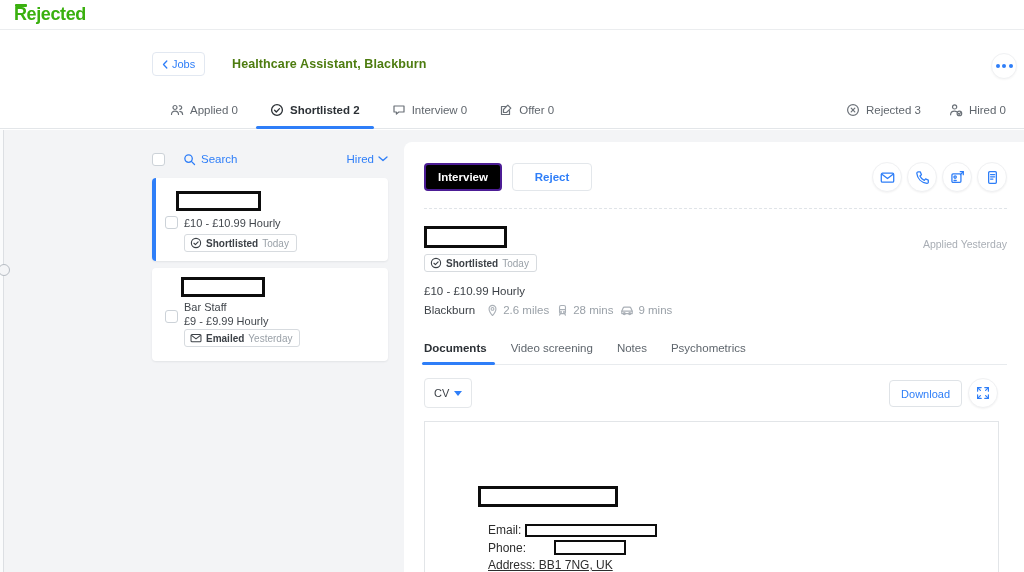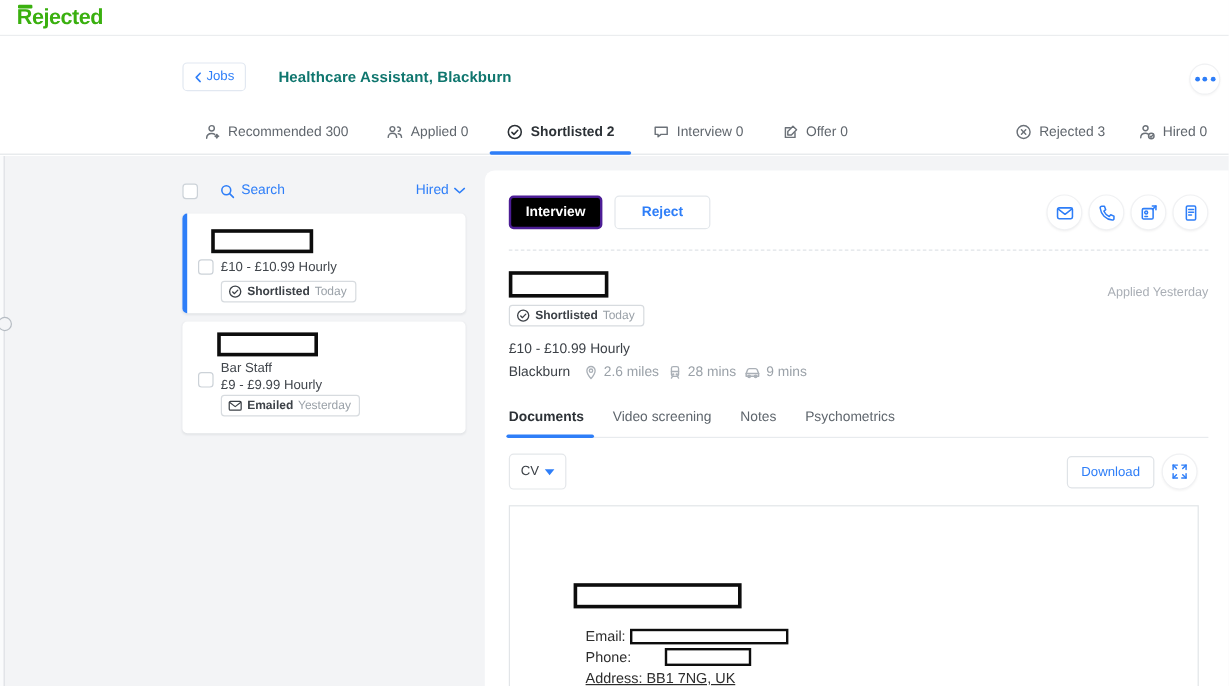--- a/index.html
+++ b/index.html
@@ -14,21 +14,21 @@
 
   
   .topbar { position:absolute; top:0; left:0; right:0; height:30px; background:#fff; border-bottom:1px solid #ebedef; }
   .logo { position:absolute; left:14px; top:4px; font-size:18px; font-weight:800; color:#3ab00f; letter-spacing:-0.4px; }
   .logo::before { content:""; position:absolute; top:0px; left:1px; width:12px; height:2.5px; background:#3ab00f; border-radius:1px; }
 
   
   .header { position:absolute; top:30px; left:0; right:0; height:99px; background:#fff; border-bottom:1px solid #e3e6e9; }
   .back-chip { position:absolute; left:152px; top:22px; display:inline-flex; align-items:center; gap:4px;
     padding:5px 9px; border:1px solid #e2e8f1; border-radius:4px; color:#2e7ef8; font-size:11px; background:#fff; cursor:pointer; }
-  .job-title { position:absolute; left:200px; top:27px; font-size:12.5px; font-weight:700; color:#0f766e; letter-spacing:0.1px;padding-left:32px; }
+  .job-title { position:absolute; left:200px; top:27px; font-size:12.5px; font-weight:700; color:#4d7c0f; letter-spacing:0.1px;padding-left:32px; }
   .more-btn { position:absolute; right:7px; top:23px; width:26px; height:26px; border-radius:50%;
     border:1px solid #f0f1f3; background:#fff; box-shadow:0 1px 2px rgba(0,0,0,.04);
     display:flex; align-items:center; justify-content:center; gap:2.5px; cursor:pointer; }
   .more-btn i { width:4px; height:4px; border-radius:50%; background:#2e7ef8; }
 
   .tabrow { position:absolute; left:0; right:0; bottom:0; height:37px; display:flex; align-items:center; padding-left:170px; }
   .tabgroup-left { display:flex; gap:32px; height:100%; align-items:center; }
   .tabgroup-right { margin-left:auto; display:flex; gap:28px; height:100%; align-items:center; padding-right:18px; }
   .stage-tab { position:relative; height:100%; display:flex; align-items:center; gap:6px; font-size:11.5px; color:#60666d; cursor:pointer; white-space:nowrap; }
   .stage-tab svg { color:#6b7178; }
@@ -119,30 +119,20 @@
   </div>
   <div class="job-title">Healthcare Assistant, Blackburn</div>
   <div class="more-btn">
     <i></i>
       <i></i>
       <i></i>
   </div>
 
   <div class="tabrow">
     <div class="tabgroup-left">
-      <div class="stage-tab">
-        <span>
-          <svg width="14" height="14" viewBox="0 0 14 14" fill="none" stroke="currentColor" stroke-width="1.2" stroke-linecap="round" stroke-linejoin="round">
-              <circle cx="6.4" cy="3.9" r="2.2"></circle>
-              <path d="M2.2 12.2 C2.2 9.6 4.1 8.2 6.4 8.2 C7.4 8.2 8.3 8.5 9 9"></path>
-              <path d="M10.7 9 l.5 1 1 .5 -1 .5 -.5 1 -.5 -1 -1 -.5 1 -.5 z"></path>
-            </svg>
-        </span>
-        <span>Recommended 300</span>
-      </div>
       <div class="stage-tab">
         <span>
           <svg width="14" height="14" viewBox="0 0 14 14" fill="none" stroke="currentColor" stroke-width="1.2" stroke-linecap="round" stroke-linejoin="round">
               <circle cx="5" cy="4.5" r="2"></circle>
               <path d="M1.5 11.5 C1.5 9.3 3.1 8.1 5 8.1 C6.9 8.1 8.5 9.3 8.5 11.5"></path>
               <path d="M9.3 2.9 a1.8 1.8 0 1 1 .7 3.5"></path>
               <path d="M9.8 8.4 C11.5 8.6 12.6 9.7 12.6 11.5"></path>
             </svg>
         </span>
         <span>Applied 0</span>

